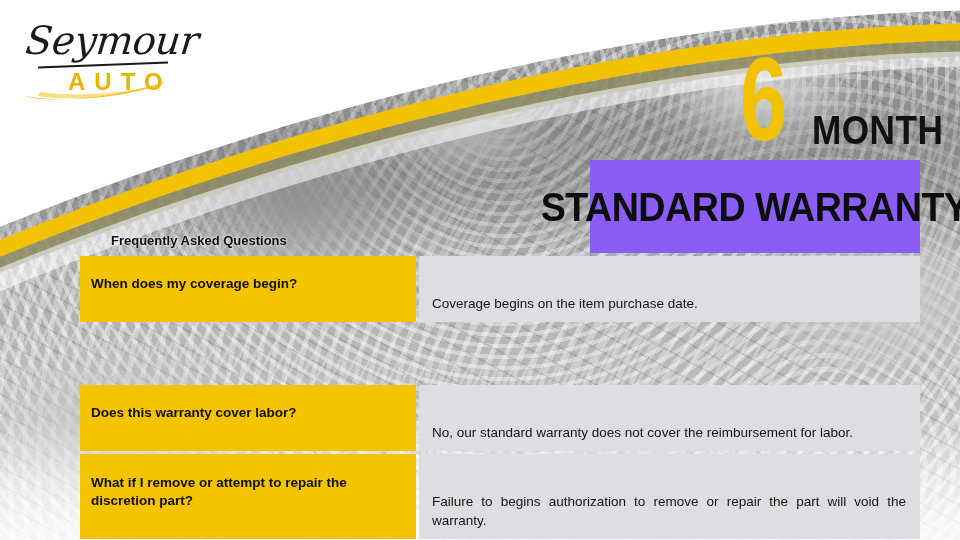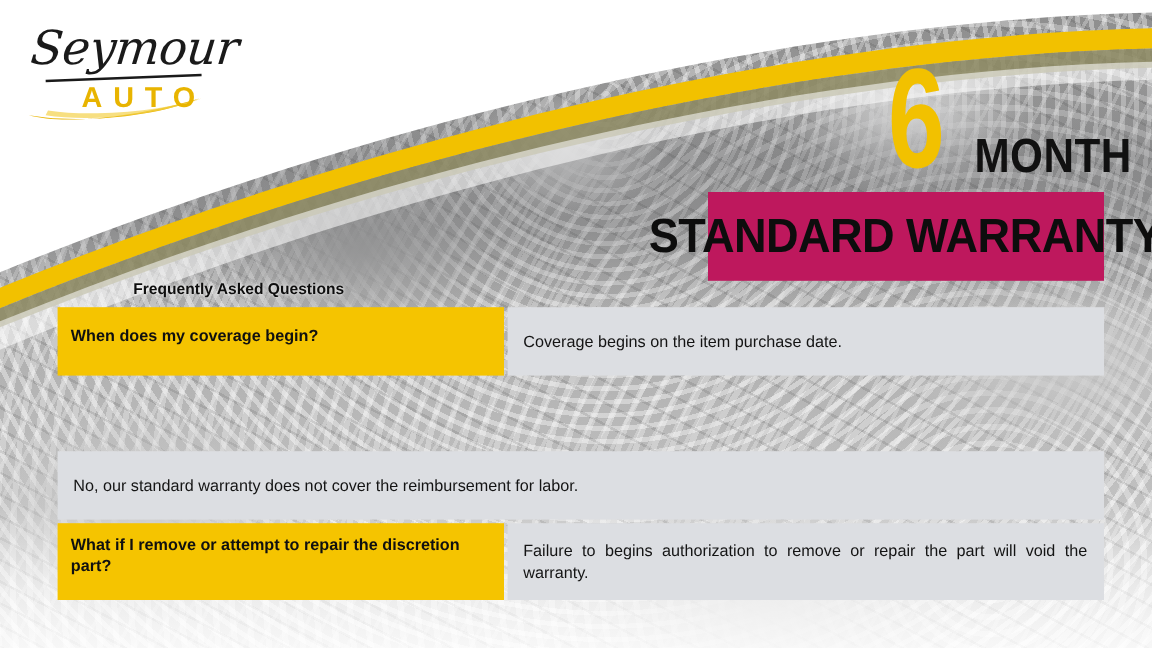--- a/index.html
+++ b/index.html
@@ -126,22 +126,22 @@
     transform: scaleX(0.88);
     transform-origin: left top;
     letter-spacing: 0.5px;
     white-space: nowrap;
   }
 
   
   .warranty-band {
     position: absolute;
     left: 590px; top: 160px;
-    width: 330px; height: 74px;
-    background: #be185d;
+    width: 330px; height: 93px;
+    background: #8b5cf6;
     display: flex;
     align-items: center;
     justify-content: center;
     text-align: center;
   }
   .warranty-text {
     font-family: "Liberation Sans", sans-serif;
     font-weight: 700;
     font-size: 40px;
     line-height: 40px;
@@ -172,25 +172,26 @@
     display: flex;
     flex-direction: column;
     gap: 3px;
   }
   .faq-row {
     display: flex;
     gap: 3px;
     min-height: 57px;
   }
   .faq-q {
-    width: 372px;
+    width: 336px;
     background: #F5C400;
     padding: 9px 11px 19px 11px;
     display: flex;
     align-items: center;
+    margin-left: 32px;
   }
   .faq-q-text {
     font-family: "Liberation Sans", sans-serif;
     font-weight: 700;
     font-size: 13.5px;
     line-height: 18px;
     color: #101010;
   }
   .faq-a {
     flex: 1;
@@ -200,20 +201,21 @@
     align-items: center;
   }
   .faq-a-text {
     font-family: "Liberation Sans", sans-serif;
     font-weight: 400;
     font-size: 13.5px;
     line-height: 19px;
     color: #141414;
     text-align: justify;
     width: 100%;
+    margin-top: 29px;
   }
 </style>
 </head>
 <body>
 
 <div id="slide">
 
   <div class="bg-photo"></div>
   <div class="bg-dark-band"></div>
   <div class="bg-bottom-fade"></div>
@@ -255,20 +257,23 @@
       </div>
       <div class="faq-a">
         <span class="faq-a-text">Coverage begins on the item purchase date.</span>
       </div>
     </div>
 
     <div class="faq-row">
     </div>
 
     <div class="faq-row">
+      <div class="faq-q">
+        <span class="faq-q-text">Does this warranty cover labor?</span>
+      </div>
       <div class="faq-a">
         <span class="faq-a-text">No, our standard warranty does not cover the reimbursement for labor.</span>
       </div>
     </div>
 
     <div class="faq-row">
       <div class="faq-q">
         <span class="faq-q-text">What if I remove or attempt to repair the discretion part?</span>
       </div>
       <div class="faq-a">

